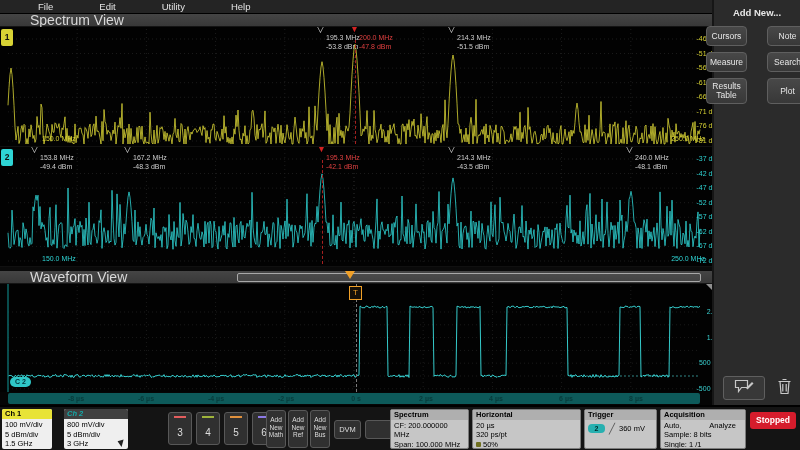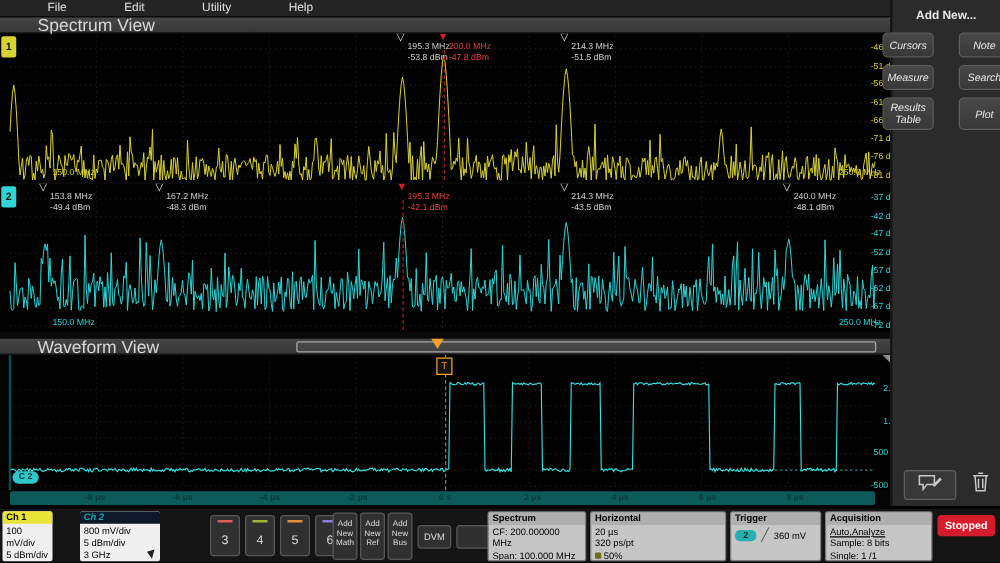--- a/index.html
+++ b/index.html
@@ -56,21 +56,21 @@
   .timebar{position:absolute;left:8px;top:1px;width:692px;height:11px;background:#0d5a5a;
            border-radius:2px;}
   .tlab{position:absolute;top:0;width:40px;margin-left:-20px;text-align:center;
         font-size:7px;line-height:11px;color:#083b3b;font-weight:bold;}
   .neg1v{position:absolute;right:3px;top:0;font-size:7px;color:#3ad0d0;line-height:12px;}
   
   .sidebar{position:absolute;left:712px;top:0;width:88px;height:405px;background:#2b2b2b;
            border-left:2px solid #161616;box-sizing:border-box;}
   .sb-title{margin-top:7px;text-align:center;font-size:9.5px;font-weight:bold;color:#e8e8e8;}
   .sb-grid{display:grid;grid-template-columns:41px 41px;gap:6px 20px;justify-content:center;
-           margin-top:8px;font-style:italic;}
+           margin-top:8px;}
   .sbtn{background:linear-gradient(#484848,#383838);border:1px solid #5f5f5f;border-radius:4px;
         color:#e8e8e8;font-size:8.5px;min-height:20px;display:flex;align-items:center;
         justify-content:center;text-align:center;line-height:9px;padding:1px;box-sizing:border-box;}
   .sb-bottom{position:absolute;bottom:5px;left:0;width:100%;display:flex;align-items:center;
              justify-content:center;gap:12px;}
   .notebtn{width:40px;height:22px;background:#383838;border:1px solid #5f5f5f;border-radius:3px;
            display:flex;align-items:center;justify-content:center;}
   
   .bottom{position:absolute;left:0;top:405px;width:800px;height:45px;background:#141414;
           border-top:2px solid #000;box-sizing:border-box;}
@@ -95,21 +95,21 @@
          border-radius:2px;color:#000;font-size:7.5px;box-sizing:border-box;overflow:hidden;}
   .ptitle{background:#afafaf;font-weight:bold;height:10px;line-height:10px;padding-left:3px;}
   .pbody{padding:1px 3px;line-height:9.3px;}
   .hcols{display:flex;gap:6px;}
   .hcol2 div:nth-child(3)::before{content:"";display:inline-block;width:5px;height:5px;
         background:#6f6f1f;border-radius:1px;margin-right:2px;vertical-align:middle;}
   .trigbody{display:flex;align-items:center;gap:4px;padding:4px 3px 0 3px;}
   .trigchip{background:#27b0b0;color:#002a2a;font-weight:bold;width:17px;height:9px;
             line-height:9px;border-radius:4px;text-align:center;font-size:7px;}
   .slope{color:#555;font-size:10px;line-height:9px;}
-  .acqrow{display:flex;padding-right:6px;text-decoration:underline;}
+  .acqrow{display:flex;justify-content:space-between;padding-right:6px;}
   .stopped{position:absolute;left:750px;top:5px;width:46px;height:17px;background:#d51c2c;
            color:#fff;font-weight:bold;font-size:8.5px;text-align:center;line-height:17px;
            border-radius:3px;}
 </style>
 </head>
 <body>
 
 <div class="app">
   <div class="main">
     <div class="menubar" id="menubar">
@@ -327,30 +327,30 @@
       </div>
       <span>
         <svg width="15" height="17" viewBox="0 0 15 17">
           <path d="M1.5 3.5h12M5.5 1.5h4M3 3.5l1 12h7l1-12M5.8 6v7.5M9.2 6v7.5" fill="none" stroke="#c8c8c8" stroke-width="1.2"></path>
         </svg>
       </span>
     </div>
   </div>
 
   <div class="bottom" id="bottombar">
-    <div class="chbadge" style="left:2px;width:40px;">
+    <div class="chbadge" style="left:2px;width:50px;">
       <div class="chhead" id="ch1head" style="background: rgb(232, 227, 55);">Ch 1</div>
       <div class="chlines">
           <div>100 mV/div</div>
           <div>5 dBm/div</div>
           <div>1.5 GHz</div>
         </div>
     </div>
     <div class="chbadge" style="left:64px;width:64px;">
-      <div class="chhead" id="ch2head" style="background: #0f172a; color: rgb(21, 168, 168); font-style: italic;">Ch 2</div>
+      <div class="chhead" id="ch2head" style="background: #404040; color: rgb(21, 168, 168); font-style: italic;">Ch 2</div>
       <div class="chlines">
           <div>800 mV/div</div>
           <div>5 dBm/div</div>
           <div>3 GHz</div>
         </div>
       <div class="cursor-icon"></div>
     </div>
 
     <div class="minibtn" style="left:334px;">DVM</div>
     <div class="minibtn" style="left:365px;padding-left:28px;">AFG</div>

